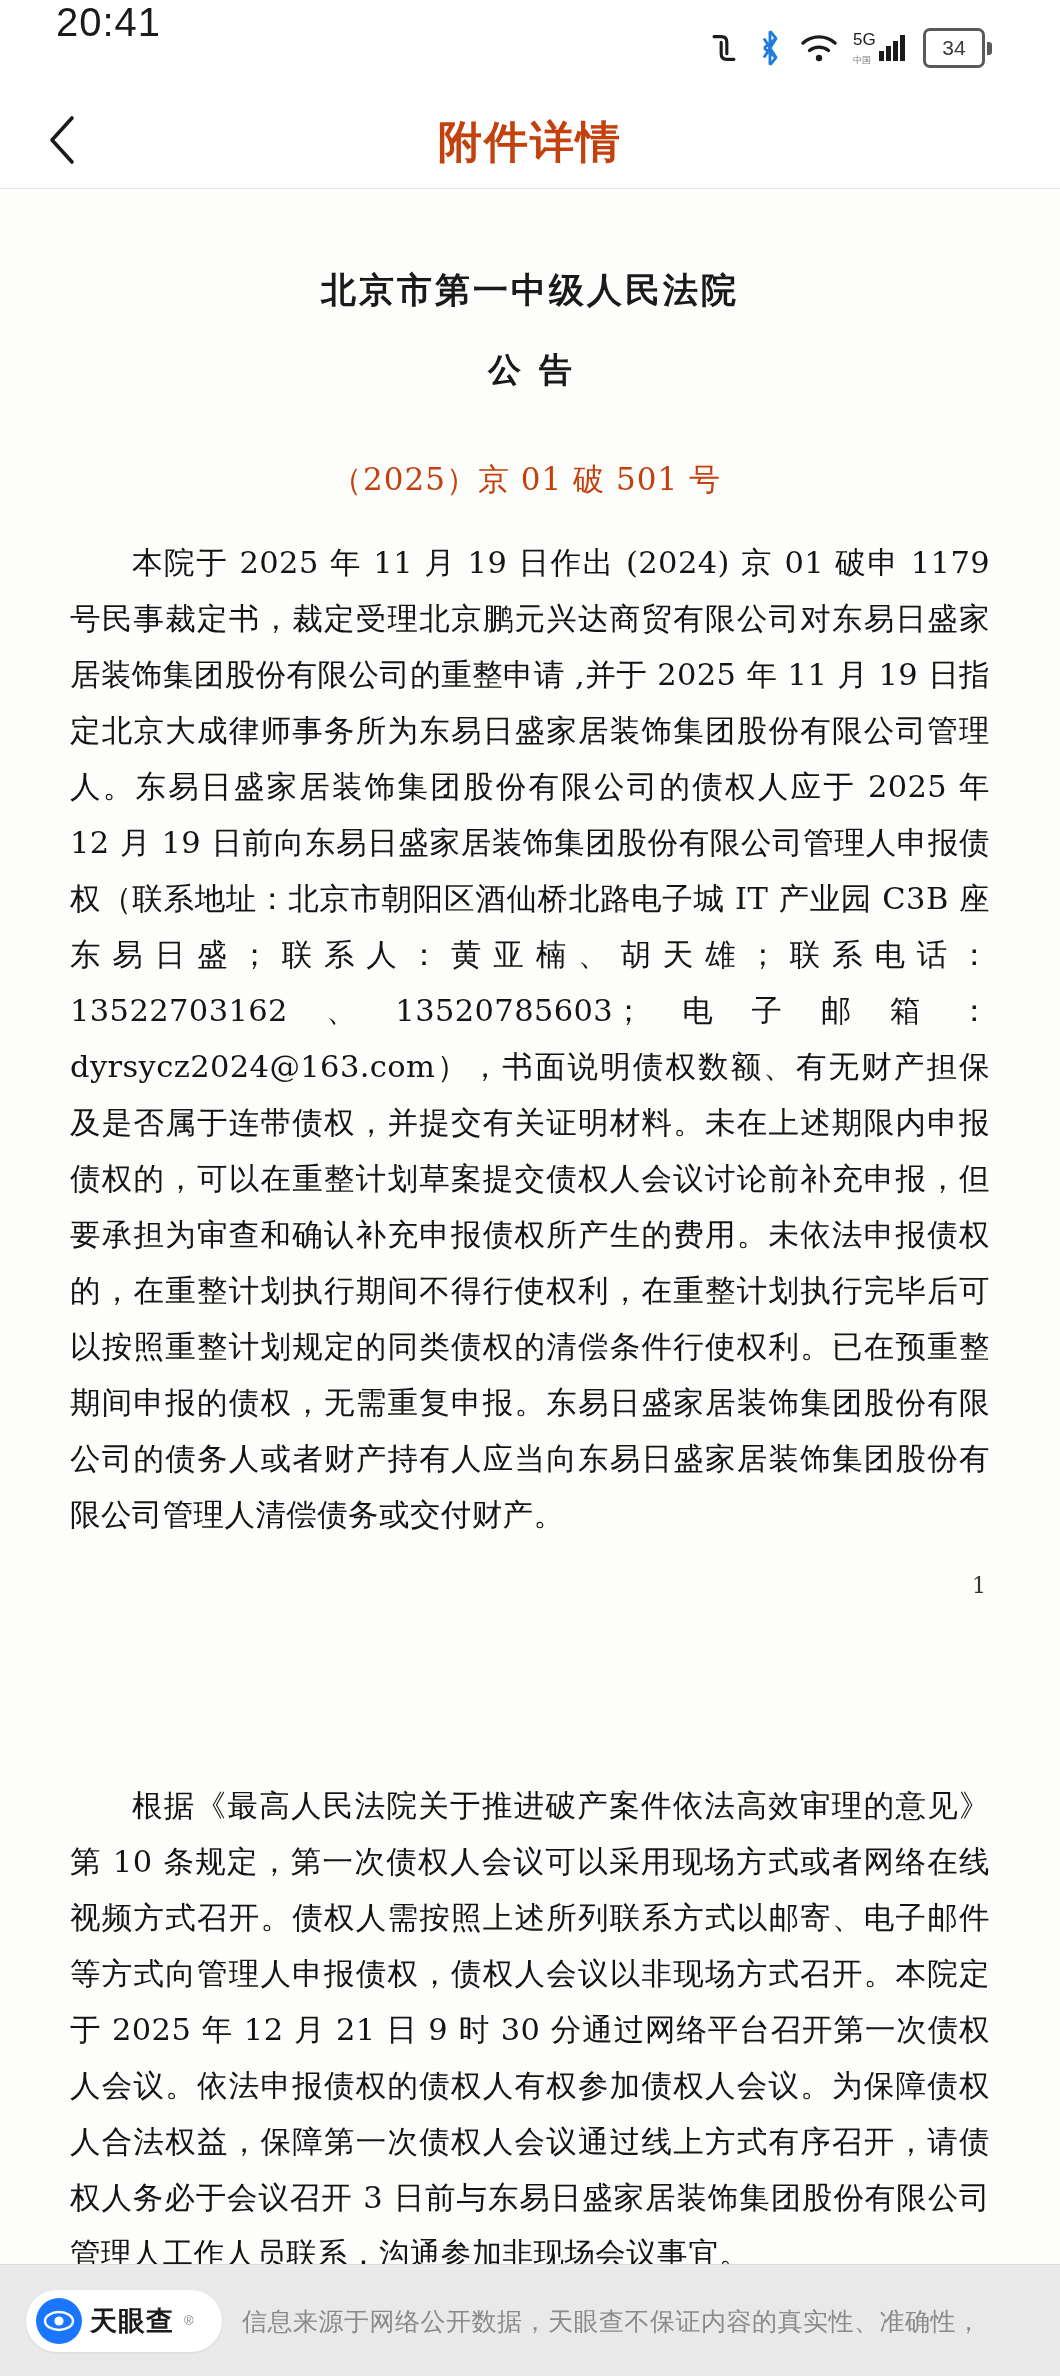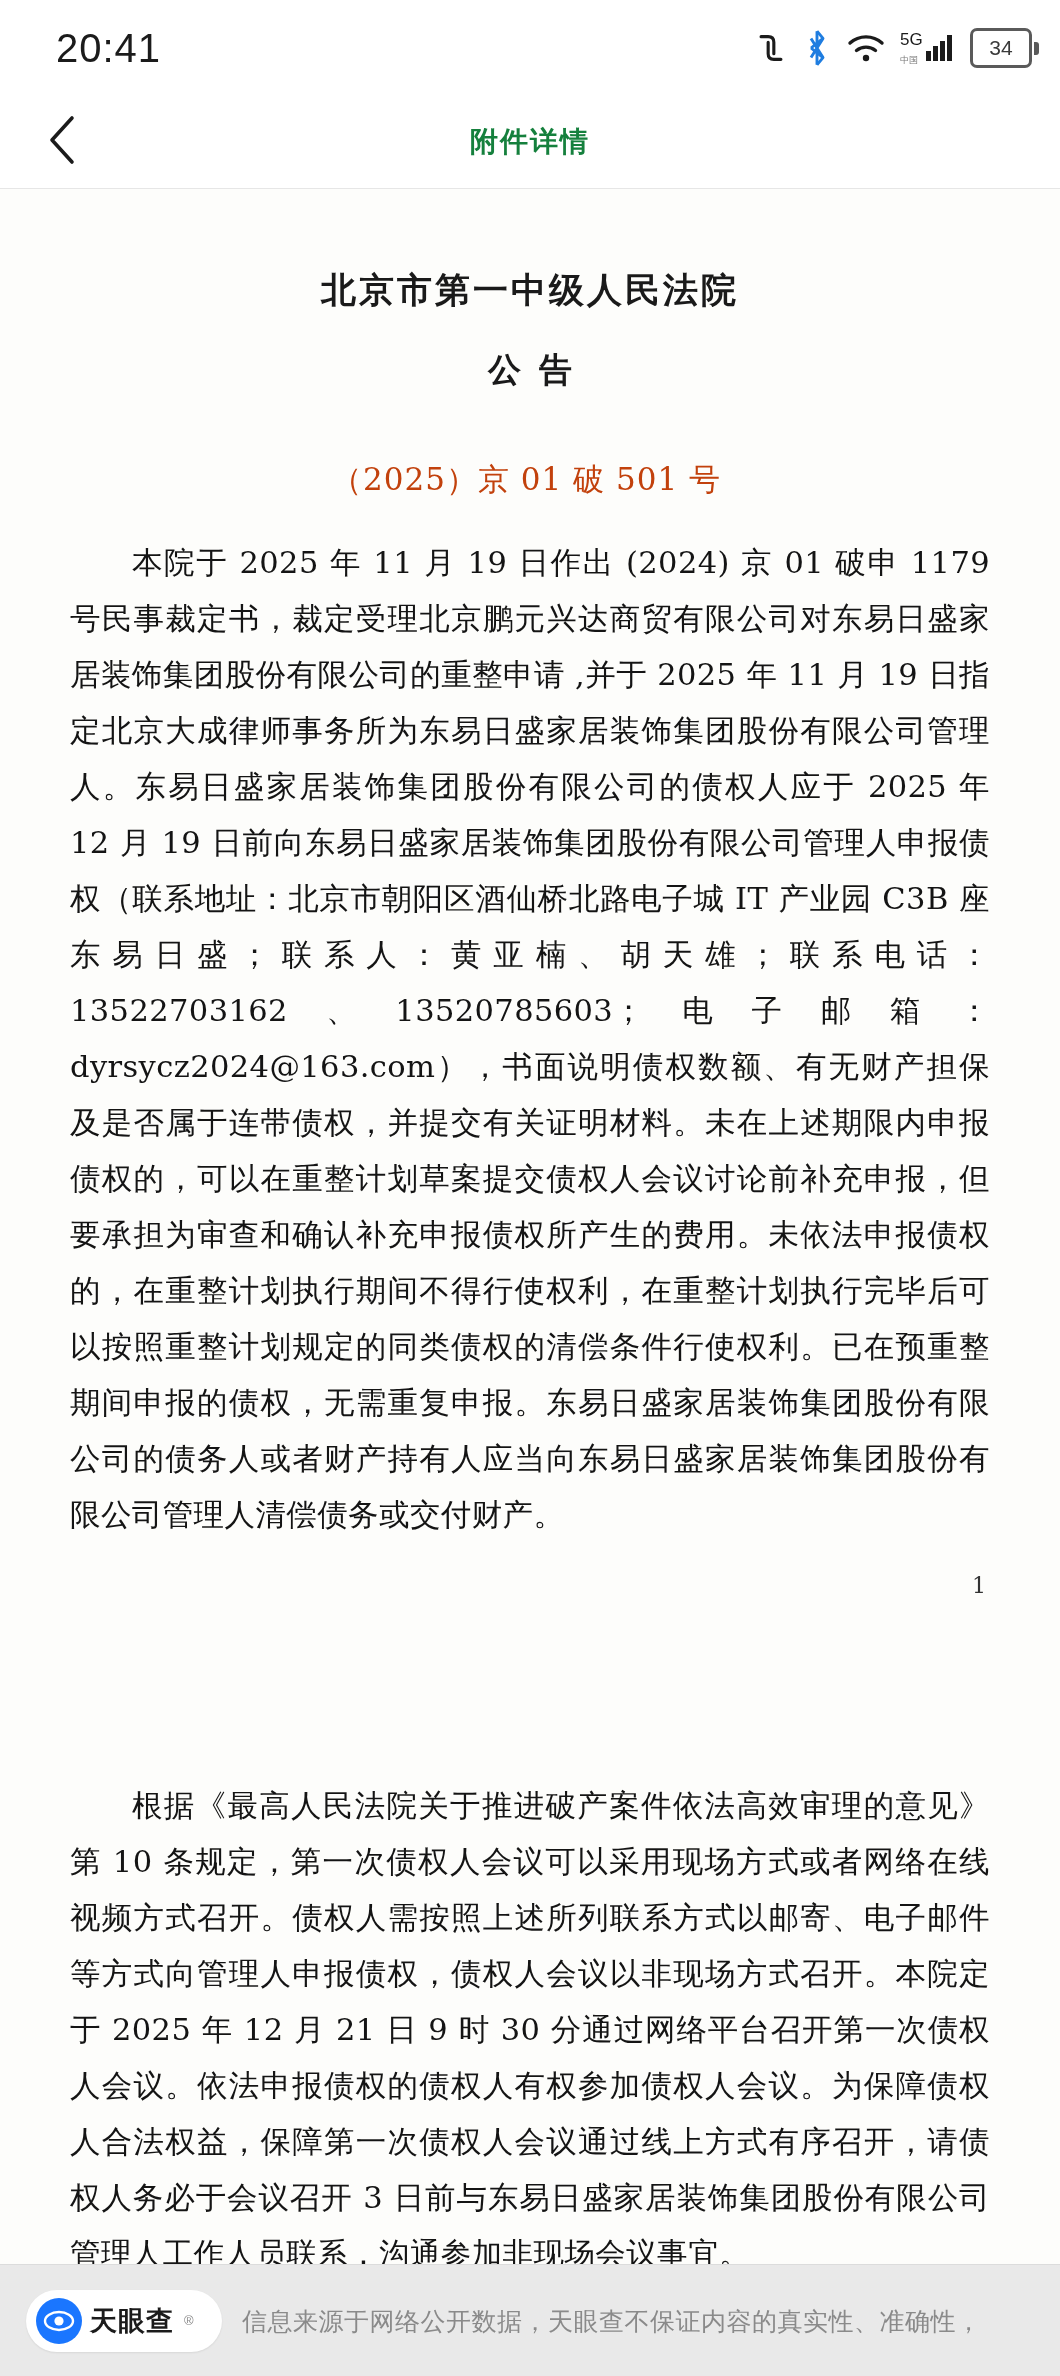--- a/index.html
+++ b/index.html
@@ -8,23 +8,22 @@
     height: 2376px;
     background: #ffffff;
     font-family: "Liberation Sans", sans-serif;
   }
   body { position: relative; overflow: hidden; }
 
   
   .status-bar {
     height: 96px;
     display: flex;
-    align-items: center;
     justify-content: space-between;
-    padding: 0 21px 0 56px;
+    padding: 0 68px 0 56px;
     background: #ffffff;
   }
   .status-clock {
     font-size: 40px;
     color: #1b1b1b;
     letter-spacing: 1px;
     font-family: "Liberation Sans", sans-serif;
   }
   .status-icons {
     display: flex;
@@ -71,22 +70,22 @@
     top: 50%;
     transform: translateY(-50%);
     width: 60px;
     height: 60px;
     display: flex;
     align-items: center;
     justify-content: center;
     cursor: pointer;
   }
   .page-title {
-    font-size: 28px;
-    color: #15803d;
+    font-size: 44px;
+    color: #c2410c;
     font-weight: 600;
     letter-spacing: 2px;
   }
   .title-divider {
     height: 1px;
     background: #e6e6e6;
     width: 100%;
   }
 
   

